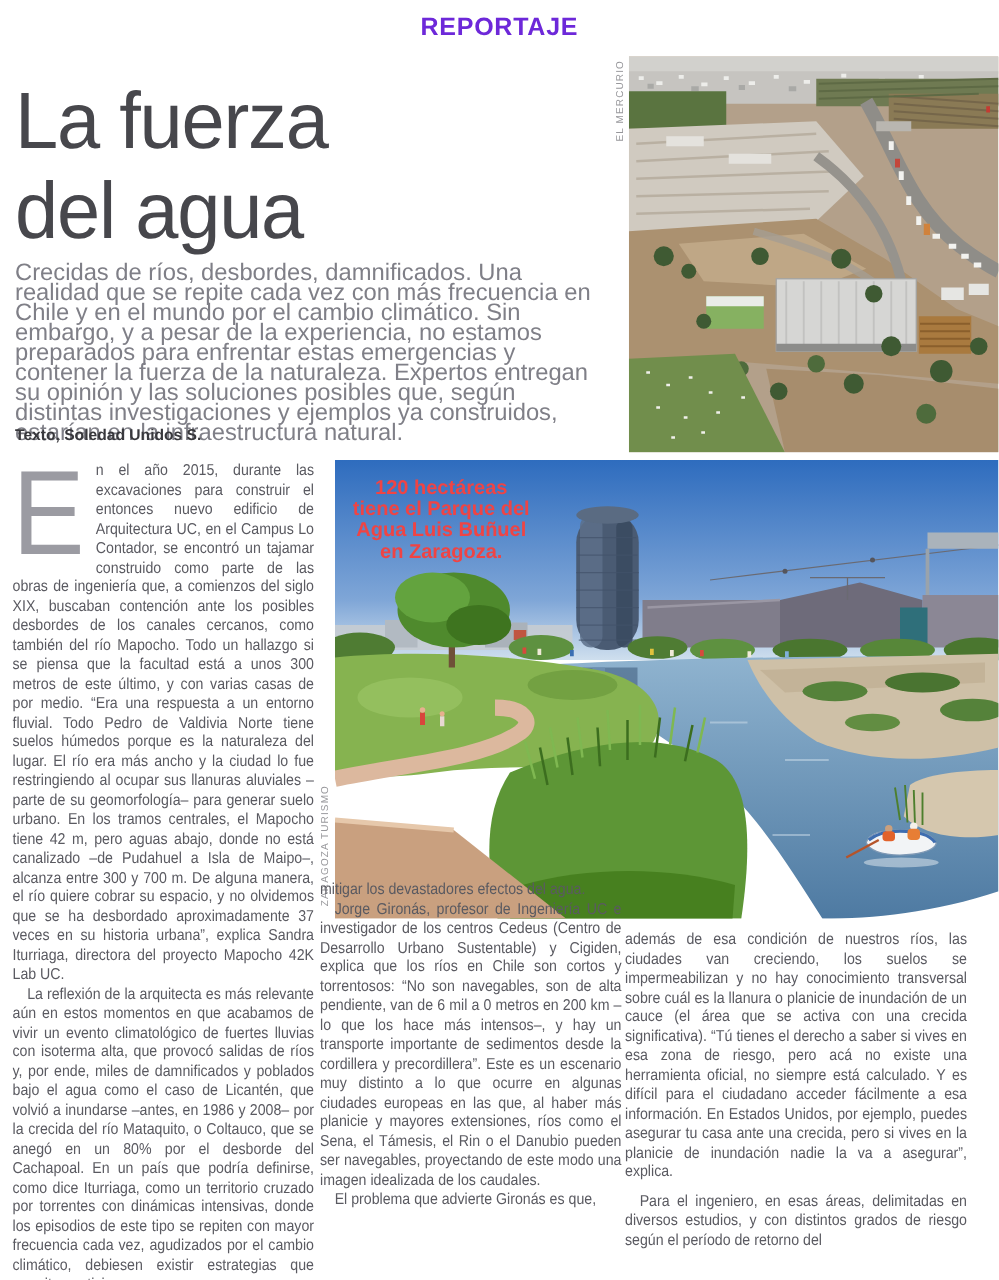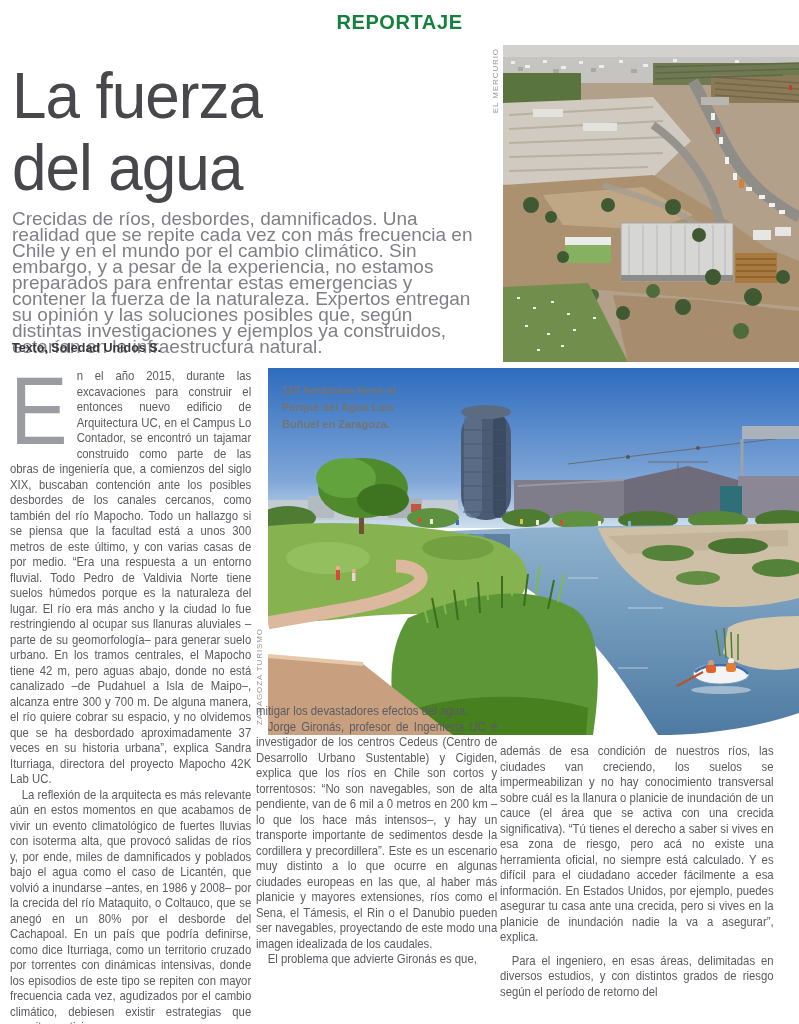--- a/index.html
+++ b/index.html
@@ -2,21 +2,21 @@
 <html lang="es"><head>
 <meta charset="utf-8">
 <style>
   html,body { margin:0; padding:0; background:#ffffff; }
   .page {
     position:relative; width:799px; height:1024px; overflow:hidden;
     background:#ffffff; font-family:"Liberation Sans", sans-serif;
   }
   .kicker {
     position:absolute; top:11px; left:0; right:0; text-align:center;
-    font-size:20px; font-weight:700; letter-spacing:.6px; color:#15803d;
+    font-size:20px; font-weight:700; letter-spacing:.6px; color:#6d28d9;
   }
   .headline {
     position:absolute; top:60px; left:12px; margin:0;
     font-size:64px; line-height:72px; font-weight:300; letter-spacing:-1px;
     color:#47474c; transform:scaleX(.97); transform-origin:0 0; white-space:nowrap;
   }
   .intro {
     position:absolute; top:211px; left:12px; width:468px;
     font-size:19px; line-height:16px; color:#7f7f87;
   }
@@ -29,21 +29,21 @@
   .photo-flood { left:503px; top:45px; width:296px; height:317px; }
   .photo-park  { left:268px; top:368px; width:531px; height:367px; }
   .credit {
     position:absolute; font-size:8px; letter-spacing:.9px; color:#97979b;
     writing-mode:vertical-rl; transform:rotate(180deg); white-space:nowrap;
   }
   .credit-flood { left:491px; top:48px; }
   .credit-park  { left:255px; top:628px; }
   .park-caption {
     position:absolute; left:14px; top:14px; width:142px;
-    font-size:11px; font-weight:700; line-height:17px; color:#737373;
+    font-size:16px; font-weight:700; line-height:17px; color:#ef4444;text-align:center;
   }
   .col { position:absolute; overflow:hidden; }
   .col-inner {
     transform:scaleX(.9); transform-origin:0 0;
     font-size:12.6px; line-height:15.5px; color:#5a5a61;
     text-align:justify; hyphens:auto; -webkit-hyphens:auto;
   }
   .col1 { left:10px;  top:369px; width:242px; height:655px; }
   .col2 { left:256px; top:704px; width:242px; height:280px; }
   .col3 { left:500px; top:744px; width:274px; height:280px; }

